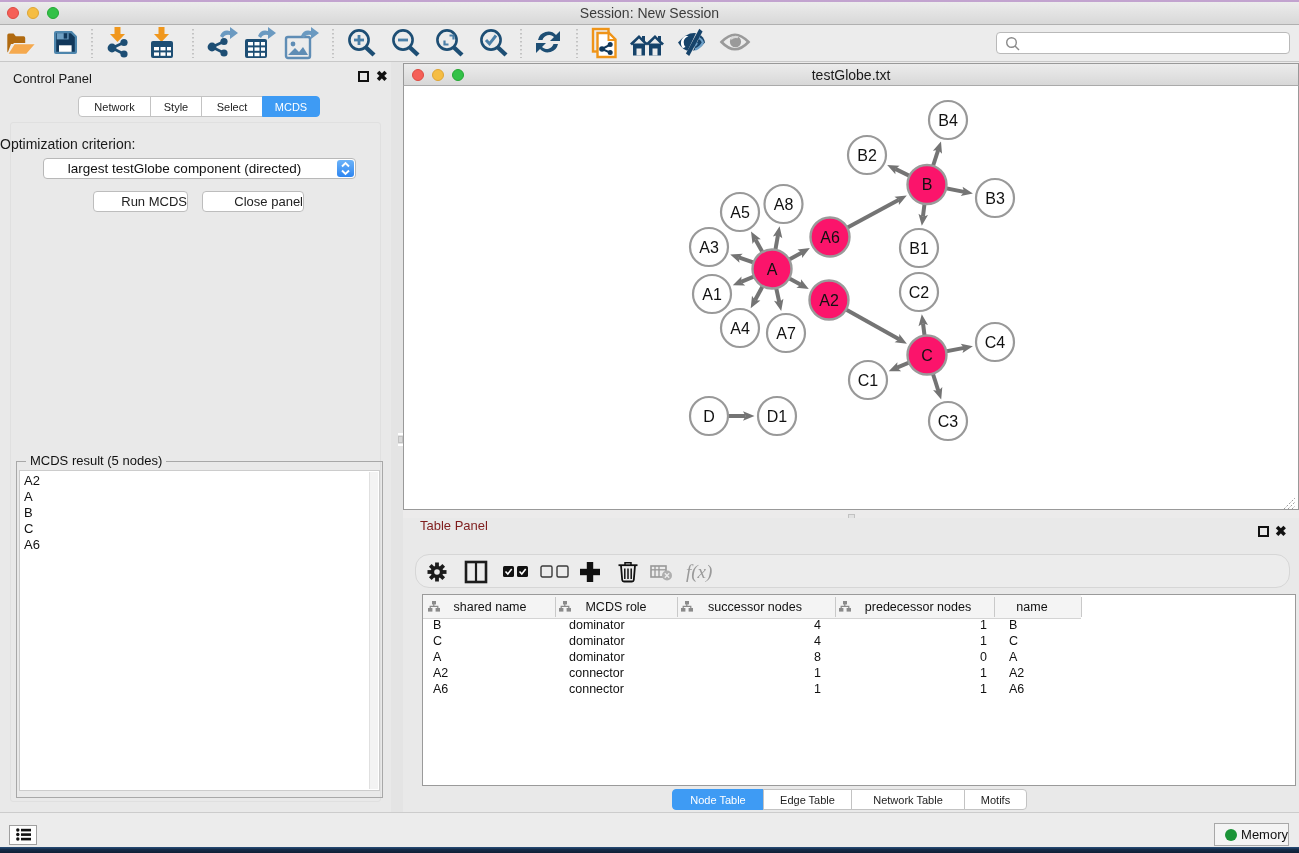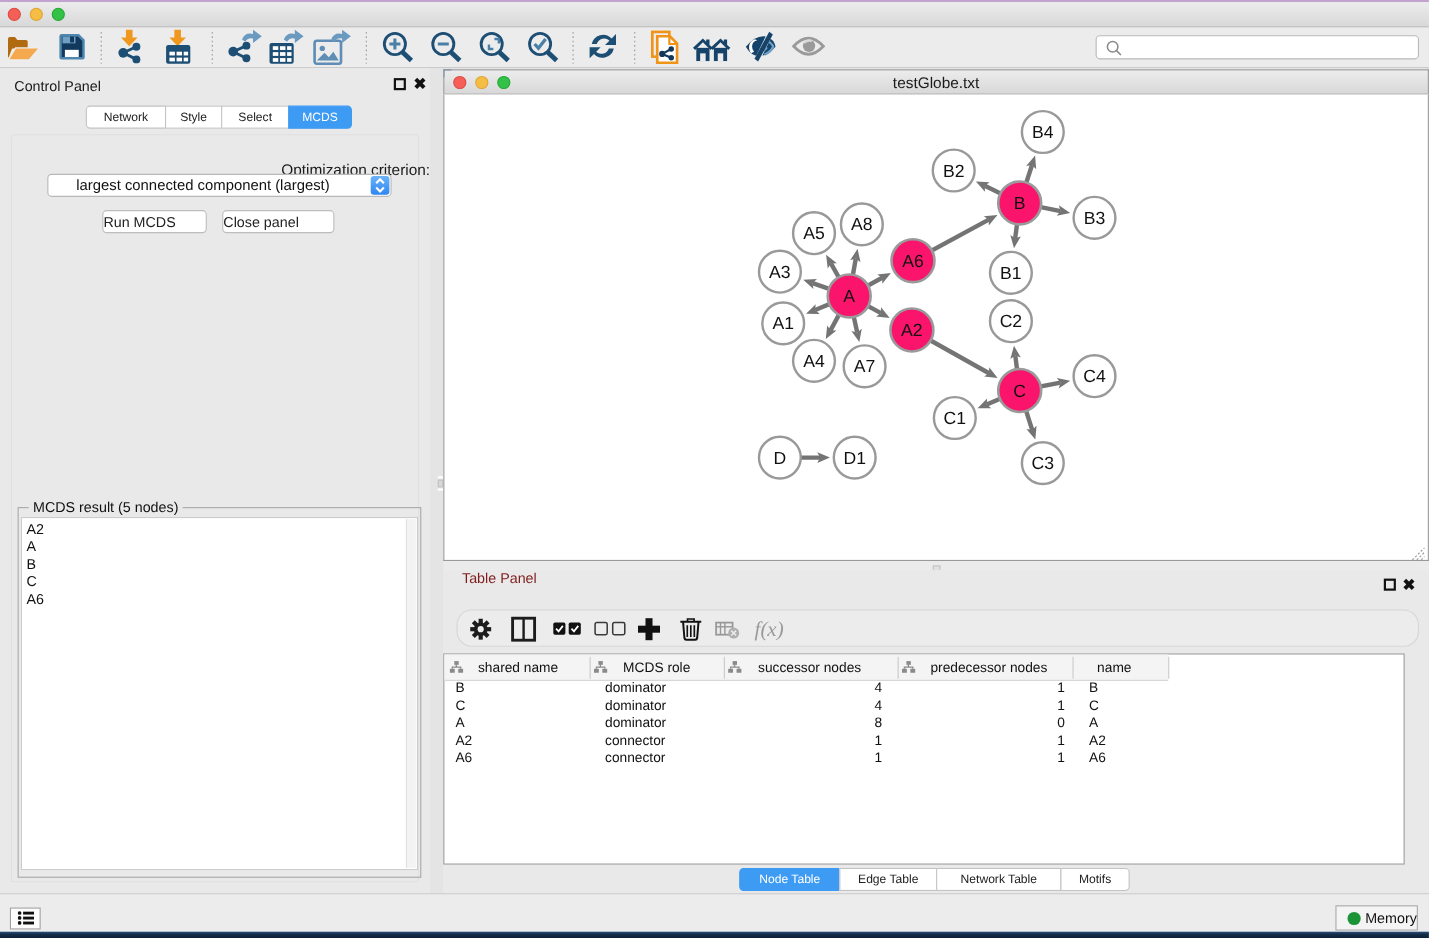--- a/index.html
+++ b/index.html
@@ -4,30 +4,31 @@
 html,body{width:1299px;height:853px}
 body{font-family:"Liberation Sans",sans-serif;position:relative;background:#ecebeb;overflow:hidden;font-size:13px;color:#222}
 .abs{position:absolute}
 .titlebar{background:linear-gradient(#ececec,#d8d8d8);border-bottom:1px solid #b0b0b0}
 .tl{border-radius:50%;width:12px;height:12px;position:absolute;top:50%;margin-top:-6px}
 .red{background:#f55f57;border:1px solid #dd4a42}
 .yel{background:#f5bd43;border:1px solid #dfa534}
 .grn{background:#33c148;border:1px solid #24a834}
 .tab{display:inline-block;background:#fff;border:1px solid #c3c3c3;color:#222;text-align:center;font-size:11px}
 .tabsel{background:#3e9bf4;color:#fff;border-color:#3e9bf4}
-.btn{background:#fff;border:1px solid #bdbdbd;border-radius:4px;text-align:left;font-size:13px}
+.btn{background:#fff;border:1px solid #bdbdbd;border-radius:4px;text-align:right;font-size:13px}
 </style></head>
 <body>
 
 <div class="abs" style="left:0;top:0;width:1299px;height:2px;background:#c2a3cf"></div>
 
 <div class="abs titlebar" style="left:0;top:2px;width:1299px;height:23px">
   <div class="tl red" style="left:7px"></div>
   <div class="tl yel" style="left:27px"></div>
   <div class="tl grn" style="left:47px"></div>
+  <div class="abs" style="left:0;right:0;top:3px;text-align:center;font-size:14px;color:#3c3c3c">Session: New Session</div>
 </div>
 
 <div class="abs" id="toolbar" style="left:0;top:25px;width:1299px;height:37px;background:#ececec;border-bottom:1px solid #c8c8c8">
 <svg width="780" height="37" viewBox="0 0 780 37" style="position:absolute;left:0;top:0">
 
   <g stroke="#9a9a9a" stroke-dasharray="1.5,2.5">
         <line x1="92" y1="4" x2="92" y2="33"></line>
         <line x1="193" y1="4" x2="193" y2="33"></line>
         <line x1="333" y1="4" x2="333" y2="33"></line>
         <line x1="521" y1="4" x2="521" y2="33"></line>
@@ -184,24 +185,24 @@
 <div class="abs" id="ctrlpanel" style="left:0;top:62px;width:391px;height:750px;background:#e9e9e9">
   <div class="abs" style="left:13px;top:9px;font-size:13px;color:#1a1a1a">Control Panel</div>
   <div class="abs" style="left:358px;top:9px;width:11px;height:11px;border:2px solid #111"></div>
   <div class="abs" style="left:376px;top:6px;font-size:14px;font-weight:bold;color:#111">✖</div>
 
   <div class="abs" style="left:78px;top:34px;height:21px">
     <span class="tab" style="width:73px;height:21px;line-height:20px;border-radius:4px 0 0 4px">Network</span><span class="tab" style="width:52px;height:21px;line-height:20px;margin-left:-1px">Style</span><span class="tab" style="width:62px;height:21px;line-height:20px;margin-left:-1px">Select</span><span class="tab tabsel" style="width:58px;height:21px;line-height:20px;margin-left:-1px;border-radius:0 4px 4px 0">MCDS</span>
   </div>
 
   <div class="abs" style="left:10px;top:60px;width:371px;height:680px;background:#e9e9e9;border:1px solid #e0e0e0;border-radius:3px"></div>
-  <div class="abs" style="left:0;top:84px;width:391px;text-align:right;font-size:14px;color:#1a1a1a">Optimization criterion:</div>
+  <div class="abs" style="left:0;top:74px;width:391px;text-align:left;font-size:14px;color:#1a1a1a">Optimization criterion:</div>
 
   <div class="abs" style="left:43px;top:96px;width:313px;height:21px;background:#fff;border:1px solid #b8b8b8;border-radius:4px">
-    <div class="abs" style="left:0;right:30px;top:2px;text-align:center;font-size:13.5px;color:#111">largest connected component (largest)</div>
+    <div class="abs" style="left:0;right:30px;top:2px;text-align:center;font-size:13.5px;color:#111">largest testGlobe component (directed)</div>
     <div class="abs" style="right:1px;top:1px;width:17px;height:17px;background:linear-gradient(#6db3f8,#2e86f1);border-radius:3px;color:#fff;text-align:center">
       <svg width="11" height="15" viewBox="0 0 11 15" style="margin-top:1px">
           <path d="M2 5.5 L5.5 2 L9 5.5" fill="none" stroke="#fff" stroke-width="1.9"></path>
           <path d="M2 9.5 L5.5 13 L9 9.5" fill="none" stroke="#fff" stroke-width="1.9"></path>
         </svg>
     </div>
   </div>
 
   <div class="abs btn" style="left:93px;top:129px;width:95px;height:21px;line-height:20px">Run MCDS</div>
   <div class="abs btn" style="left:202px;top:129px;width:102px;height:21px;line-height:20px">Close panel</div>
@@ -380,21 +381,21 @@
         <line x1="-5" y1="-6" x2="-5" y2="5" stroke="#333" stroke-width="1.3"></line>
         <line x1="-1" y1="-6" x2="-1" y2="5" stroke="#333" stroke-width="1.3"></line>
         <circle cx="7" cy="3.5" r="5" fill="#666"></circle>
         <path d="M4.8 1.3 L9.2 5.7 M9.2 1.3 L4.8 5.7" stroke="#ececec" stroke-width="1.4"></path>
       </g>
 
       <text x="268" y="22" font-family="Liberation Serif,serif" font-style="italic" font-size="19" fill="#9a9a9a">f(x)</text>
     </svg>
   </div>
 
-  <div class="abs" style="left:0;top:76px;width:874px;height:192px;background:#fff;border:1px solid #9a9a9a;font-size:12.5px;color:#111">
+  <div class="abs" style="left:19px;top:76px;width:874px;height:192px;background:#fff;border:1px solid #9a9a9a;font-size:12.5px;color:#111">
     <div class="abs" style="left:0;top:0;width:658px;height:24px;background:#f4f4f4;border-bottom:1px solid #d4d4d4"></div>
     <svg width="872" height="24" viewBox="0 0 872 24" style="position:absolute;left:0;top:0">
       <g fill="#8a8a8a">
         <g transform="translate(5,6)">
             <rect x="4" y="0" width="4" height="3.4"></rect>
             <rect x="0" y="7" width="4.4" height="3.6"></rect>
             <rect x="7.6" y="7" width="4.4" height="3.6"></rect>
             <path d="M5.8 3 L5.8 5.4 M2.2 7 L2.2 5.4 L9.8 5.4 L9.8 7" stroke="#8a8a8a" stroke-width="1.2" fill="none"></path>
           </g>
         <g transform="translate(136,6)">

